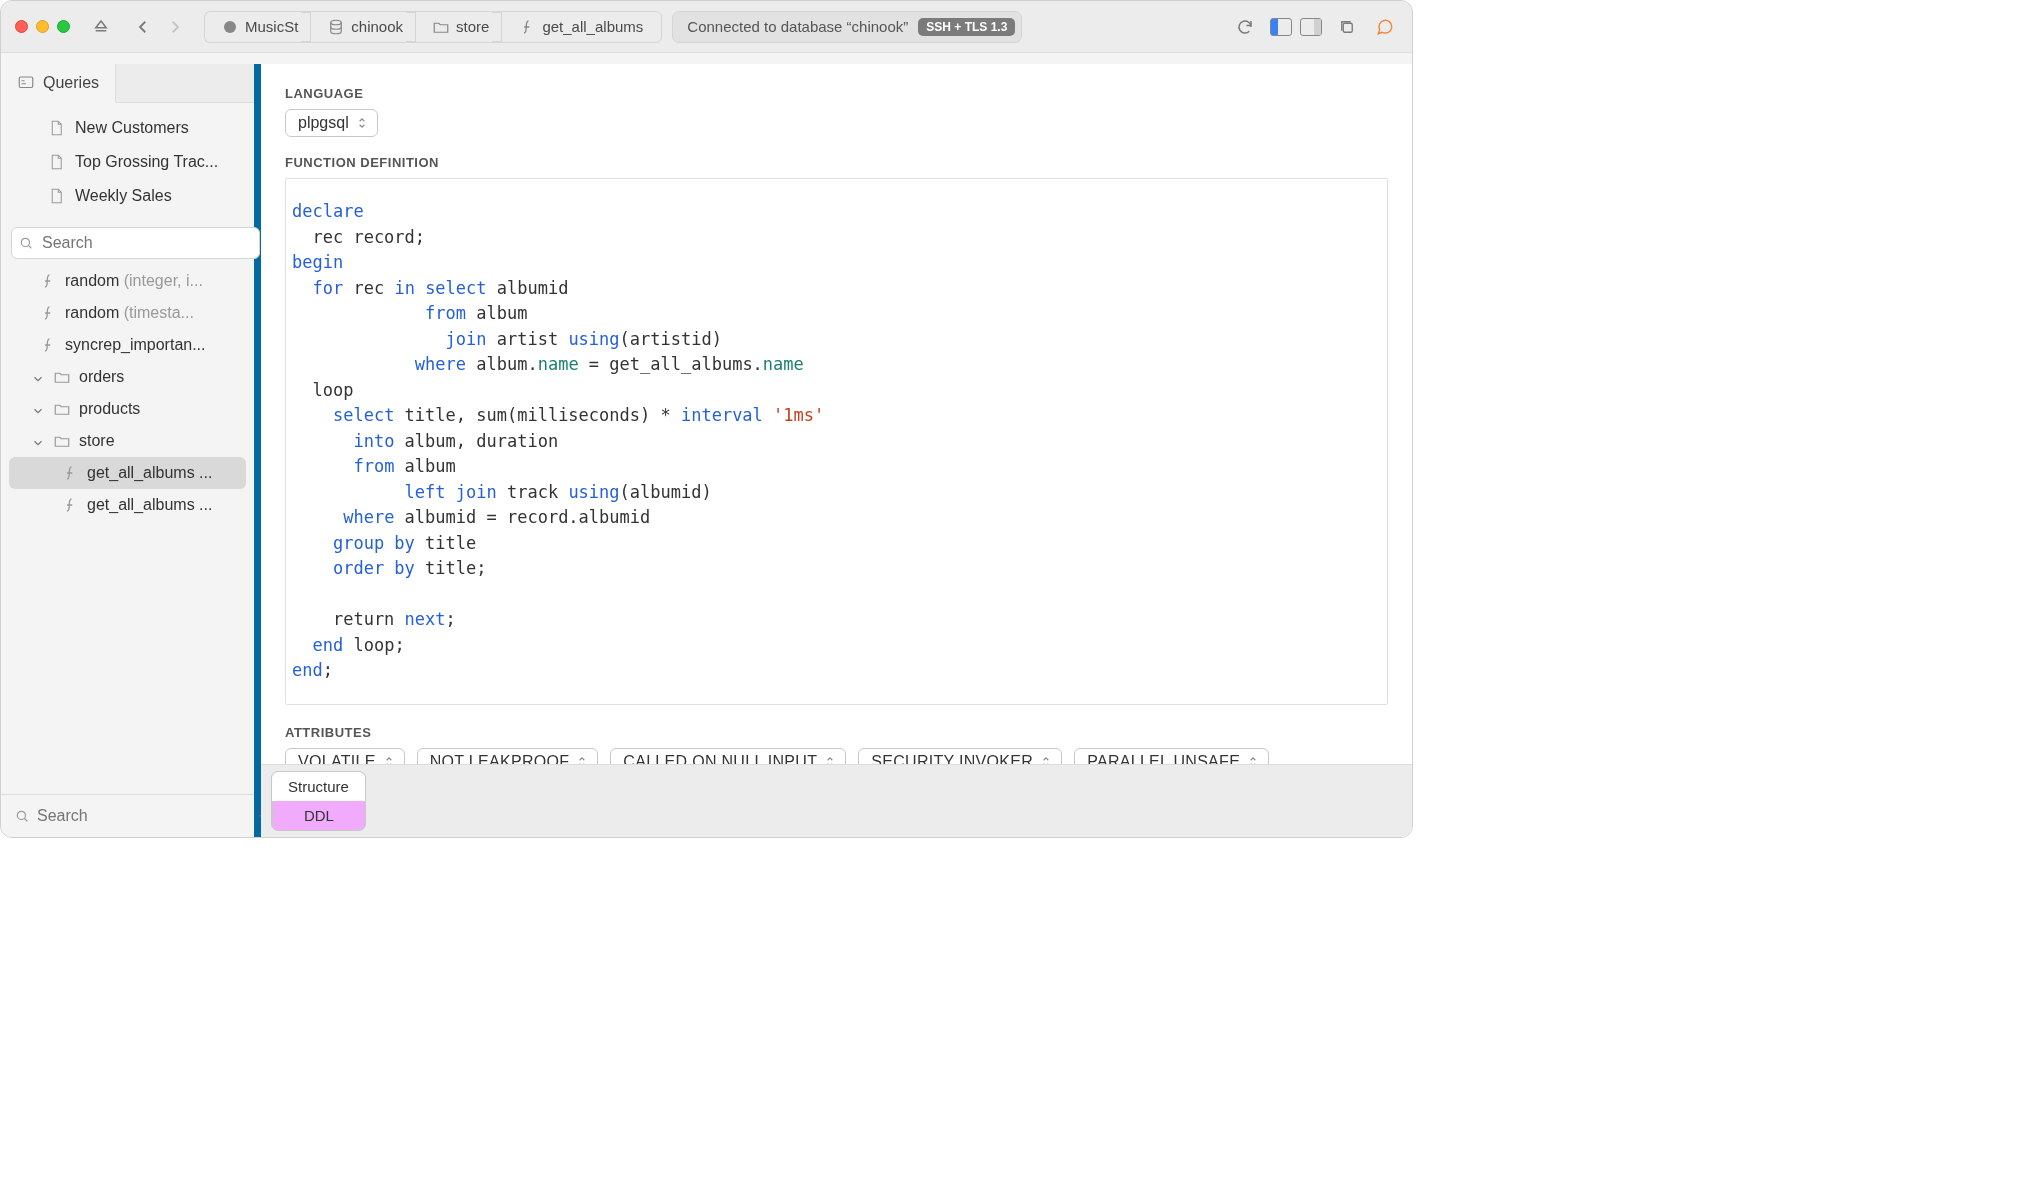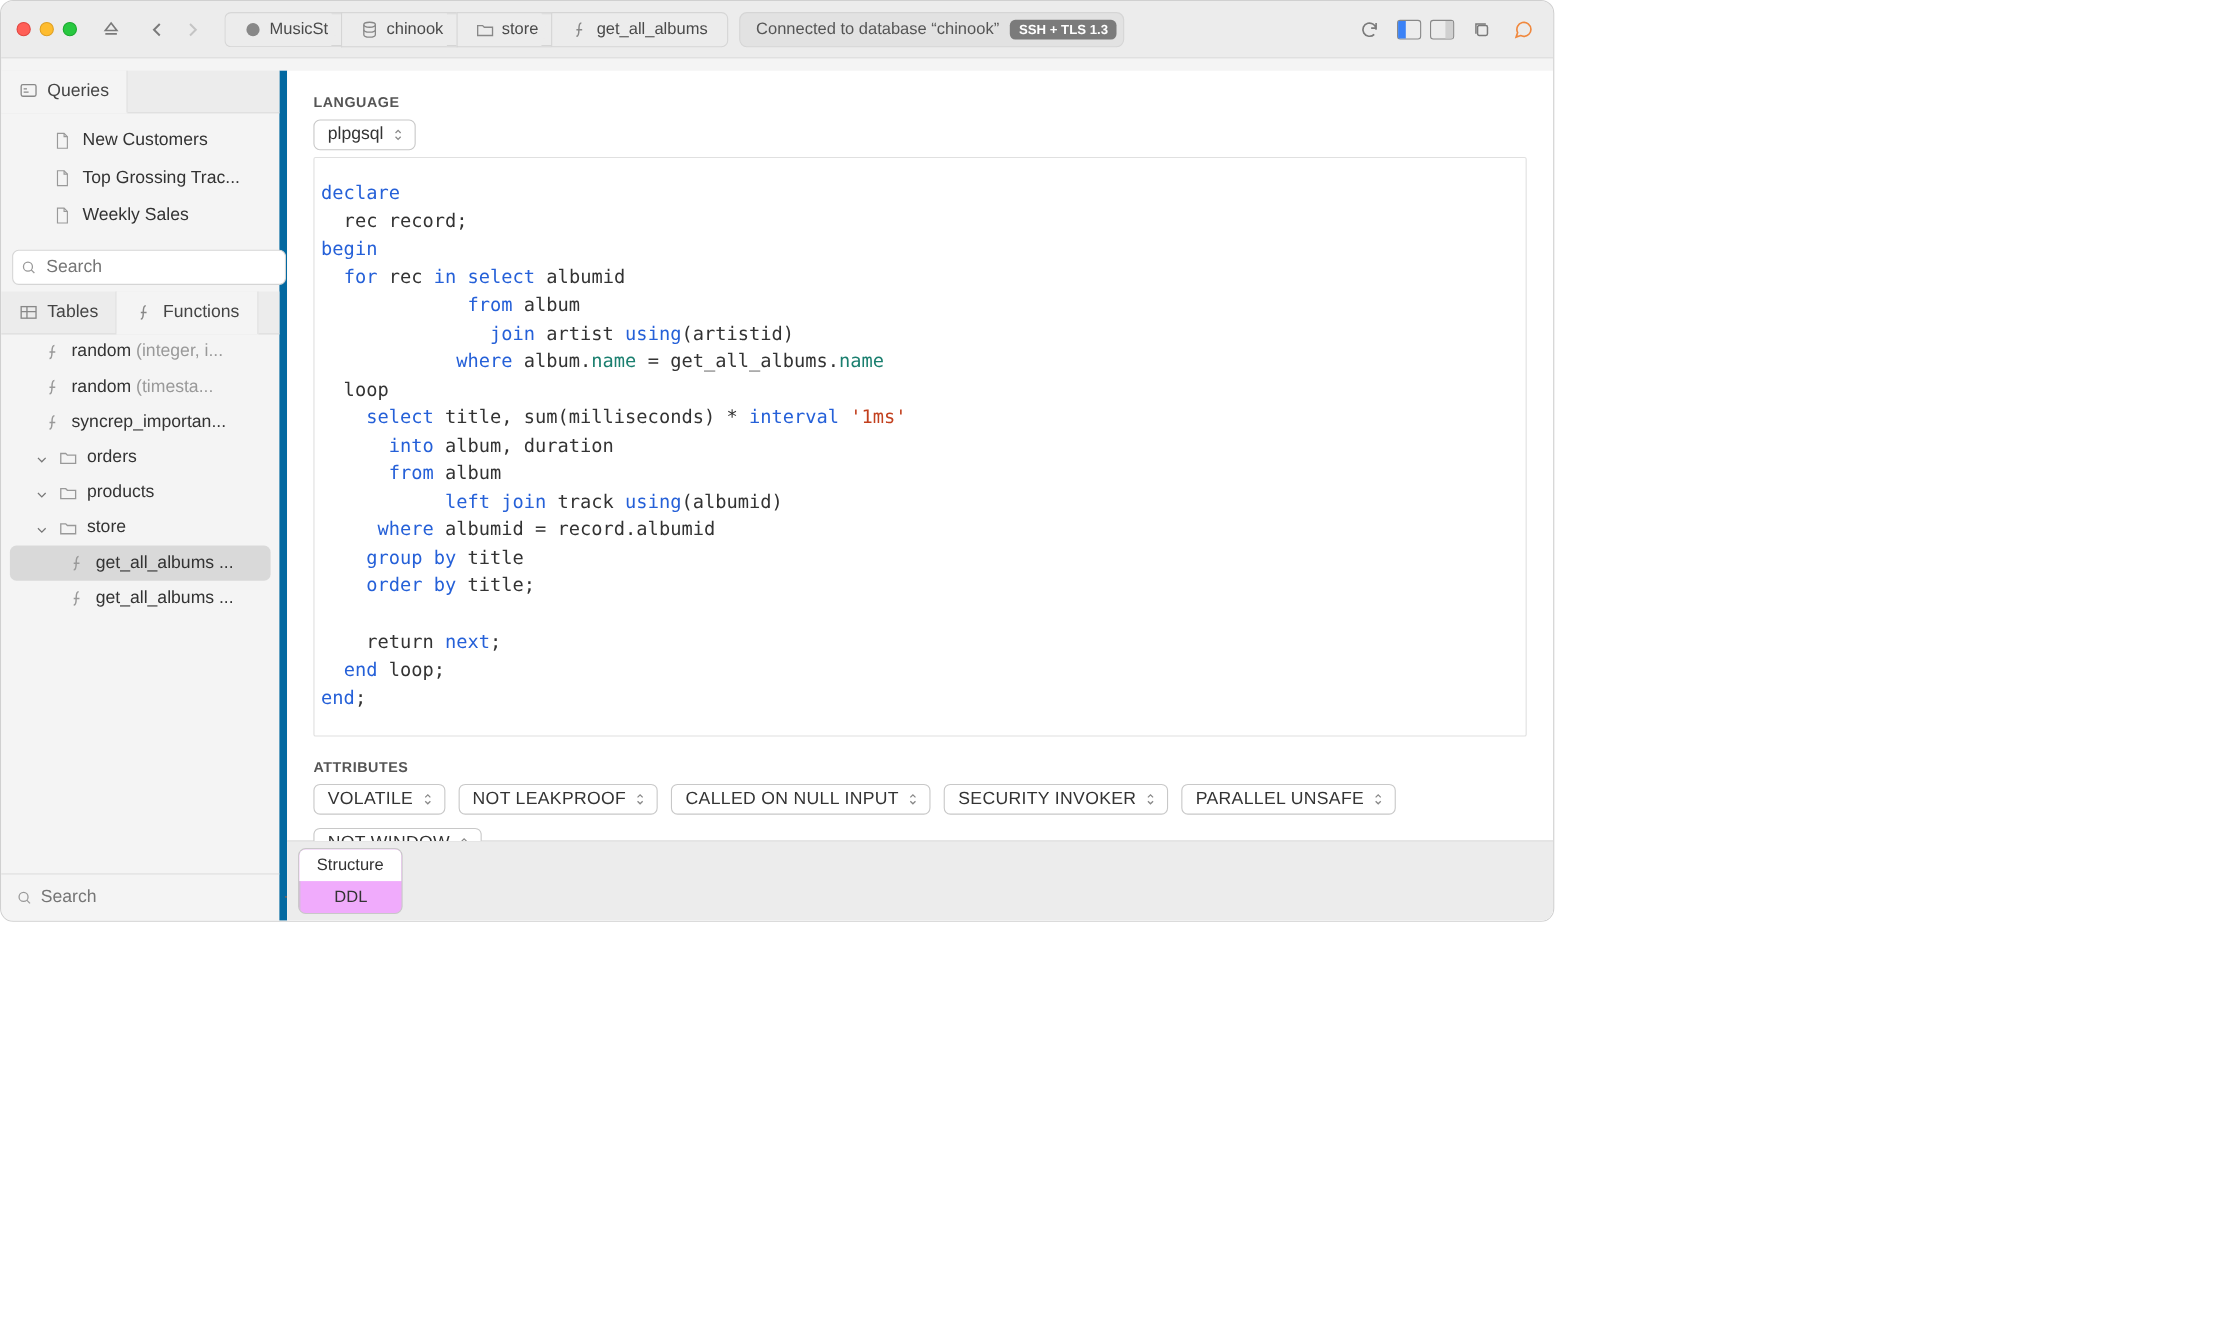--- a/index.html
+++ b/index.html
@@ -423,35 +423,20 @@
 
       <div class="sb-search">
         <svg class="ic-sm mag" viewBox="0 0 24 24" fill="none" stroke="currentColor" stroke-width="2">
             <circle cx="11" cy="11" r="7"></circle>
             <path d="M21 21l-5-5"></path>
           </svg>
         <input placeholder="Search" style="">
         <span class="plus">+</span>
       </div>
 
-      <div class="sb-tabs-mid">
-        <div class="sb-tab">
-          <svg class="ic" viewBox="0 0 24 24" fill="none" stroke="currentColor" stroke-width="1.6">
-              <rect x="3" y="5" width="18" height="14"></rect>
-              <path d="M3 11h18M10 5v14"></path>
-            </svg>
-          <span>Tables</span>
-        </div>
-        <div class="sb-tab active">
-          <svg class="ic" viewBox="0 0 24 24" fill="none" stroke="currentColor" stroke-width="1.8">
-              <path d="M14 4c-3 0-3 4-3 8s0 8-3 8M8 12h7"></path>
-            </svg>
-          <span>Functions</span>
-        </div>
-      </div>
 
       <div class="sb-mid-body">
         <div class="sb-tree-item depth1">
           <span class="disclosure"></span>
           <svg class="ic" viewBox="0 0 24 24" fill="none" stroke="currentColor" stroke-width="1.8">
               <path d="M14 4c-3 0-3 4-3 8s0 8-3 8M8 12h7"></path>
             </svg>
           <span><span>random </span><span class="faded">(integer, i...</span></span>
         </div>
         <div class="sb-tree-item depth1">
@@ -525,20 +510,21 @@
       <div class="main-scroll">
 
         <div class="section-label">LANGUAGE</div>
         <div class="dropdown">
           <span>plpgsql</span>
           <svg class="ic-sm chev" viewBox="0 0 24 24" fill="none" stroke="currentColor" stroke-width="2">
               <path d="M8 9l4-4 4 4M8 15l4 4 4-4"></path>
             </svg>
         </div>
 
+        <div class="section-label" style="margin-top:18px">FUNCTION DEFINITION</div>
         <div class="code-editor"><span class="kw">declare</span>
   rec record;
 <span class="kw">begin</span>
   <span class="kw">for</span> rec <span class="kw">in</span> <span class="kw">select</span> albumid
              <span class="kw">from</span> album
                <span class="kw">join</span> artist <span class="kw">using</span>(artistid)
             <span class="kw">where</span> album.<span class="prop">name</span> = get_all_albums.<span class="prop">name</span>
   loop
     <span class="kw">select</span> title, sum(milliseconds) * <span class="kw">interval</span> <span class="str">'1ms'</span>
       <span class="kw">into</span> album, duration

